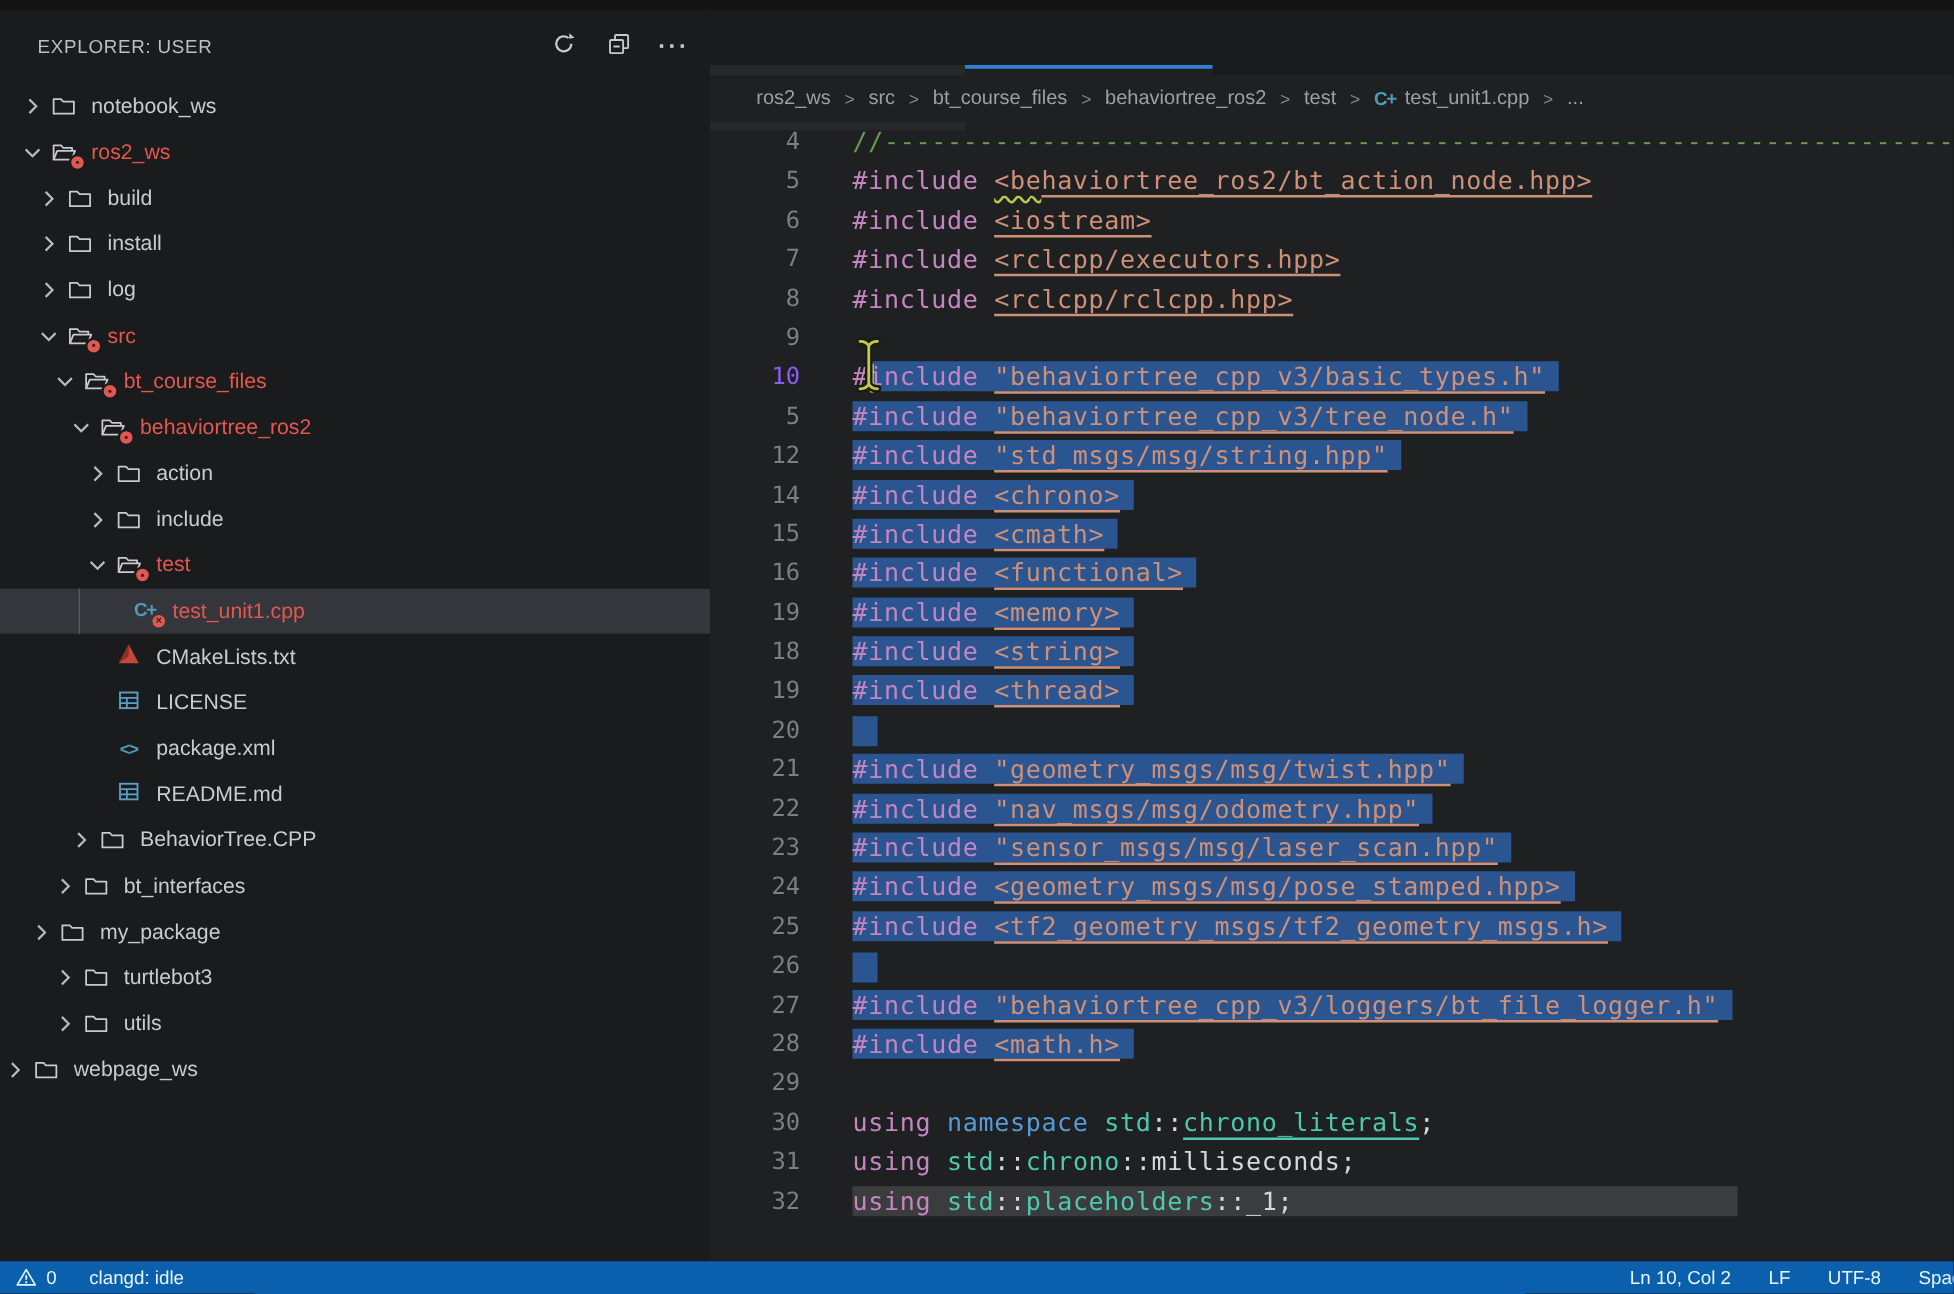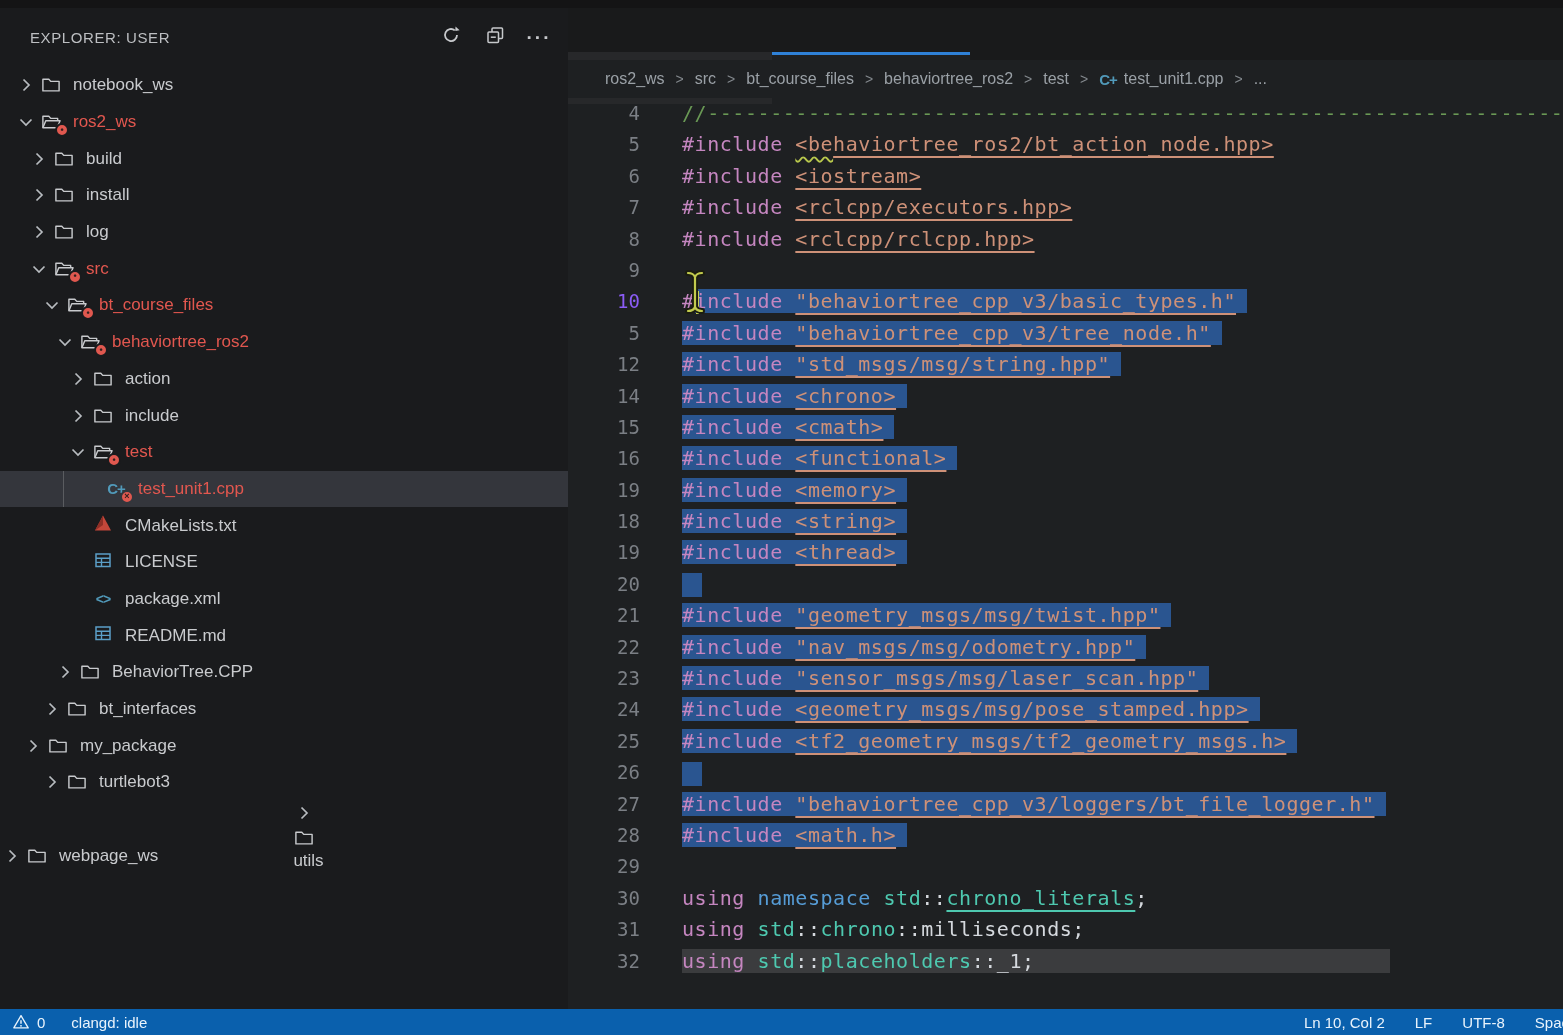--- a/index.html
+++ b/index.html
@@ -341,21 +341,21 @@
               <path d="M7.5 4.5 L13 10 L7.5 15.5" stroke="#b8bcc0" stroke-width="1.7" fill="none"></path>
             </svg>
           </span>
           <span class="ticon">
             <svg width="22" height="20" viewBox="0 0 21 21">
               <path d="M2 4.5 h6.2 l2 2.2 H19 v10 H2 Z" stroke="#c8cacd" stroke-width="1.5" fill="none" stroke-linejoin="round"></path>
             </svg>
           </span>
           <span class="tlabel">turtlebot3</span>
         </div>
-        <div class="trow" style="padding-left: 40px; flex-direction: column;">
+        <div class="trow" style="padding-left: 40px;">
           <span class="chev">
             <svg width="20" height="20" viewBox="0 0 20 20">
               <path d="M7.5 4.5 L13 10 L7.5 15.5" stroke="#b8bcc0" stroke-width="1.7" fill="none"></path>
             </svg>
           </span>
           <span class="ticon">
             <svg width="22" height="20" viewBox="0 0 21 21">
               <path d="M2 4.5 h6.2 l2 2.2 H19 v10 H2 Z" stroke="#c8cacd" stroke-width="1.5" fill="none" stroke-linejoin="round"></path>
             </svg>
           </span>

